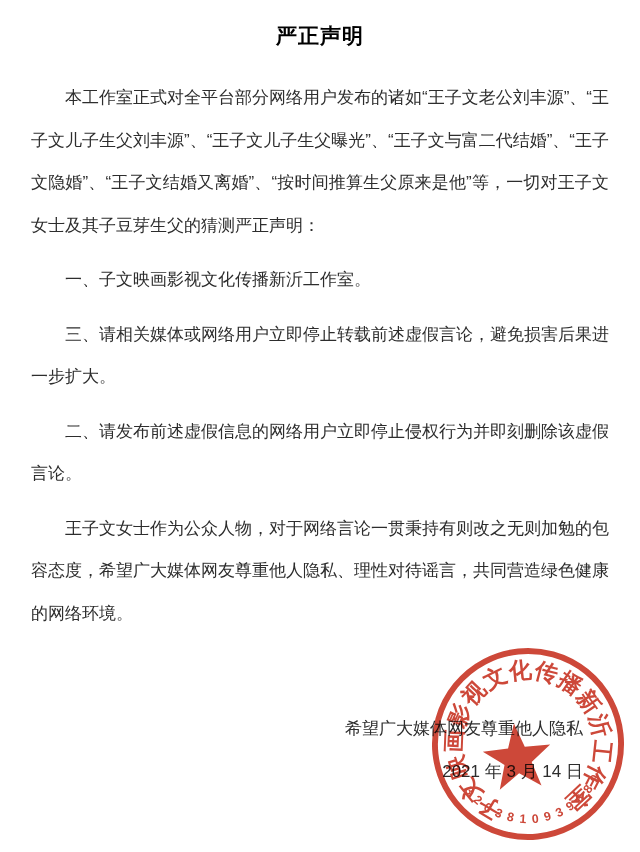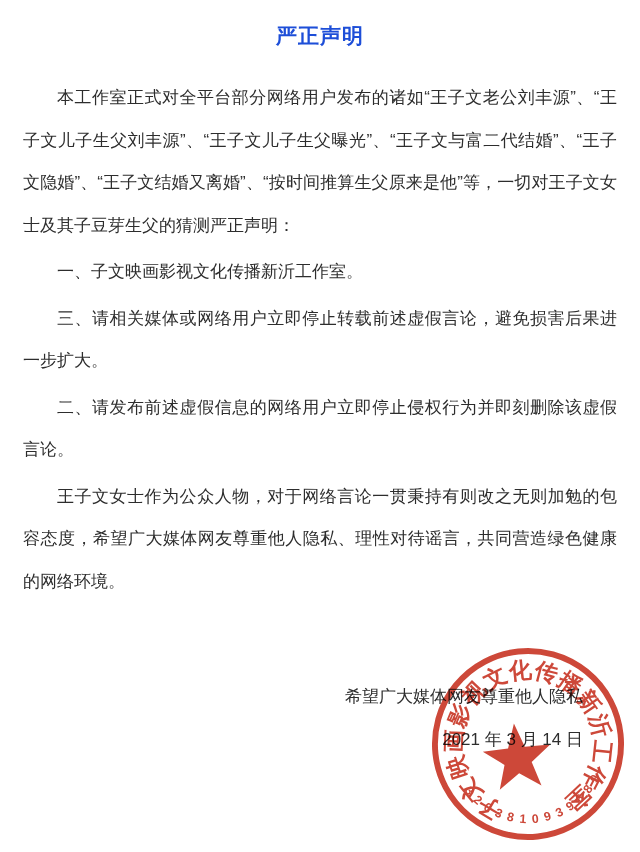--- a/index.html
+++ b/index.html
@@ -16,31 +16,31 @@
     position: absolute;
     inset: 0;
     background: #ffffff;
   }
   .doc-title {
     margin: 22px 0 0 0;
     text-align: center;
     font-size: 21px;
     font-weight: bold;
     letter-spacing: 1px;
-    color: #1d4ed8;
+    color: #000000;
     font-family: Liberation Serif, serif;
   }
   .doc-body {
     margin: 27px 19px 0 19px;
     font-size: 17px;
     line-height: 42.5px;
     text-align: justify;
   }
   .doc-body p {
-    margin: 4px;
+    margin: 12px;
     text-indent: 2em;
   }
   .sign-block {
     margin: 73px 57px 0 0;
     text-align: right;
     font-size: 17px;
     line-height: 42.5px;
   }
   .seal {
     position: absolute;

